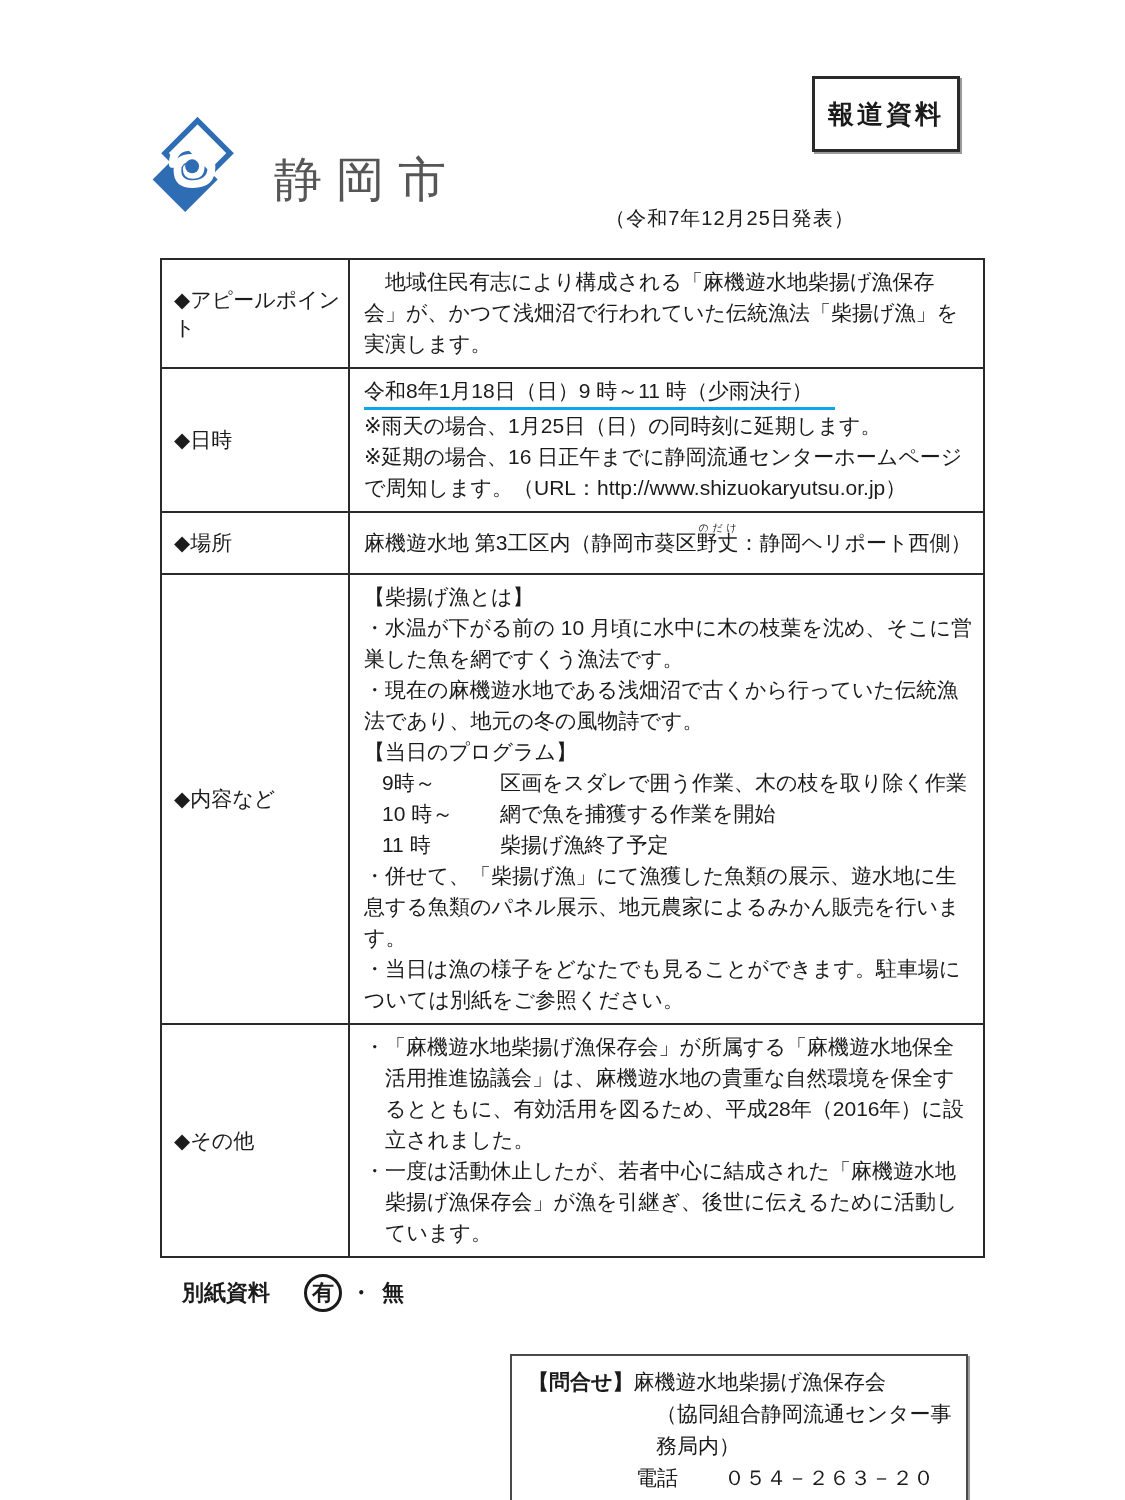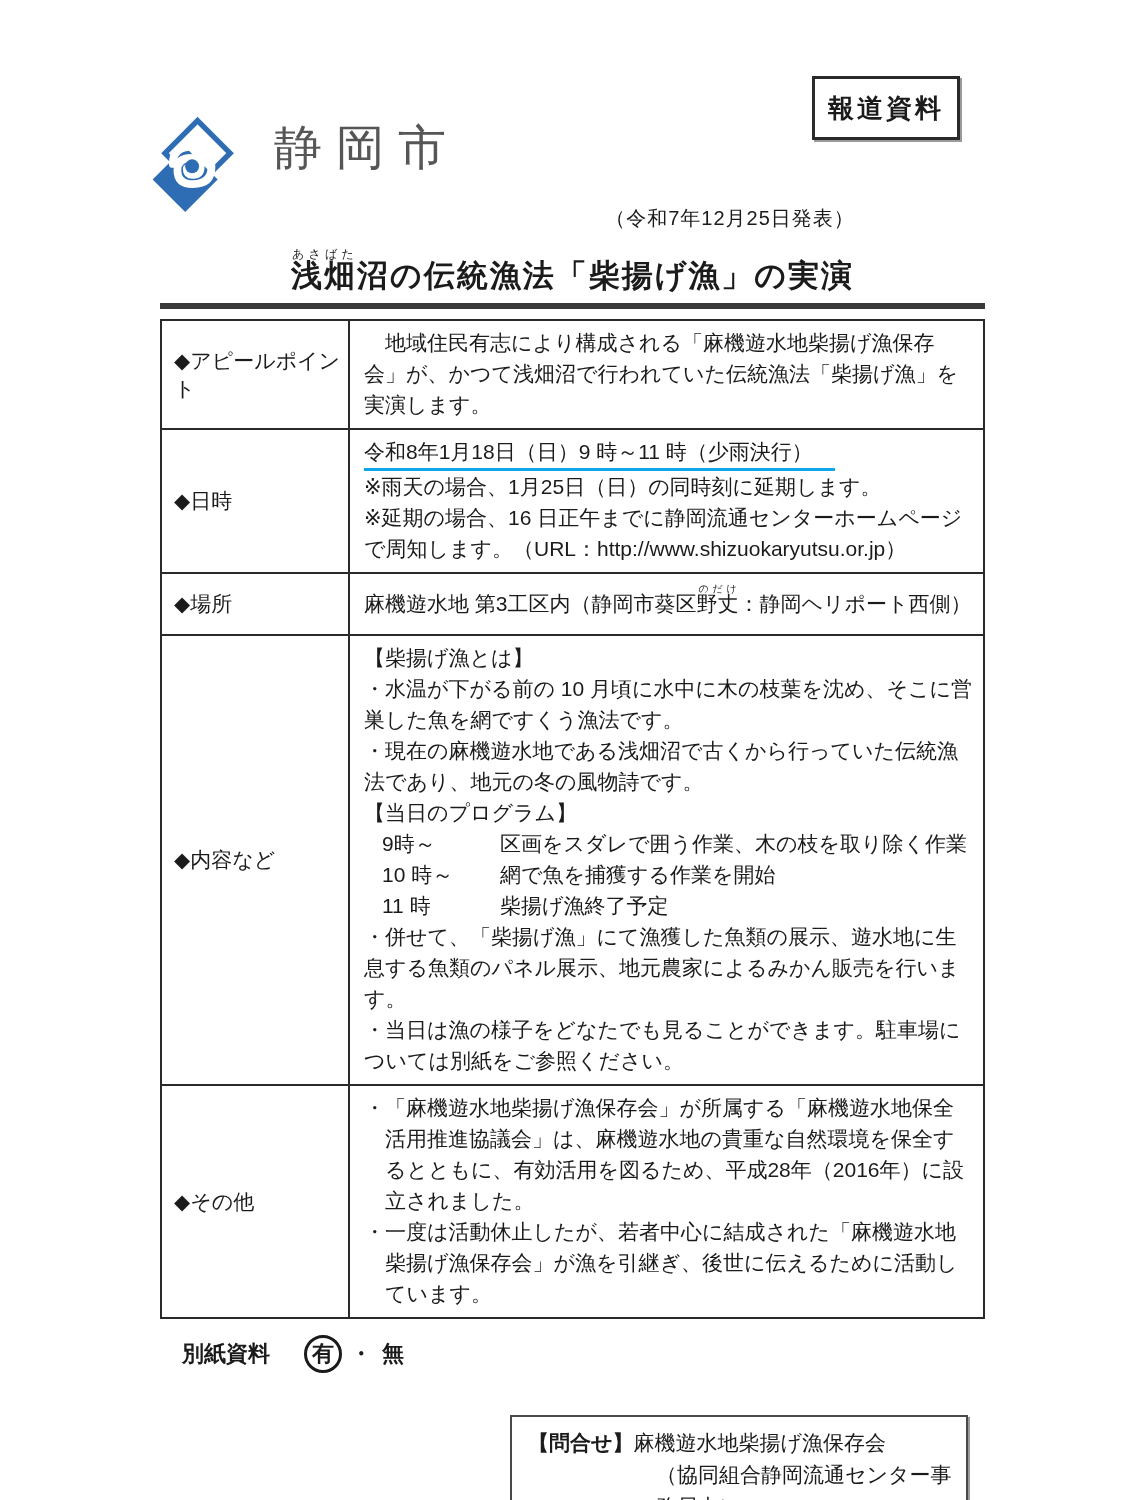--- a/index.html
+++ b/index.html
@@ -12,31 +12,31 @@
     margin: 0 auto;
     background: #ffffff;
     color: #1b1b1b;
     overflow: hidden;
   }
 
   
   .press-badge {
     position: absolute;
     top: 76px; left: 812px;
-    width: 148px; height: 64px;
+    width: 148px; height: 76px;
     border: 3px solid #2a2a2a;
     box-shadow: 2px 2px 0 #9a9a9a;
     display: flex; align-items: center; justify-content: center;
     font-size: 26px; font-weight: bold; letter-spacing: 3px;
     background: #fff;
   }
   .logo-row {
     position: absolute;
     top: 116px; left: 148px;
-    display: flex; align-items: flex-start;
+    display: flex; align-items: flex-end;
   }
   .logo-mark { width: 96px; height: 96px; }
   .city-name {
     margin-left: 30px;
     font-size: 48px;
     color: #565656;
     letter-spacing: 14px;
     font-weight: 500;
   }
   .release-date {
@@ -172,24 +172,20 @@
       <path d="M 30 62 Q 30 40 54 40 Q 80 40 80 66 Q 80 88 56 88 Q 36 88 36 70 Q 36 54 54 54 Q 66 54 66 66 Q 66 76 56 76 Q 48 76 48 68" fill="none" stroke="#ffffff" stroke-width="10" stroke-linecap="round"></path>
       <circle cx="55" cy="65" r="9" fill="#2e6db4"></circle>
     </svg>
     <span class="city-name">静岡市</span>
   </div>
 
   <div class="release-date">（令和7年12月25日発表）</div>
 
   <div class="content">
 
-    <div class="title-wrap">
-      <h1 class="doc-title"><ruby><span>浅畑</span><rt>あさばた</rt></ruby><span>沼の伝統漁法「柴揚げ漁」の実演</span></h1>
-      <div class="double-rule"></div>
-    </div>
 
     <table class="main">
       <tbody>
         <tr class="row-appeal">
           <th>◆アピールポイント</th>
           <td>
             <div class="indent-first">地域住民有志により構成される「麻機遊水地柴揚げ漁保存会」が、かつて浅畑沼で行われていた伝統漁法「柴揚げ漁」を実演します。</div>
           </td>
         </tr>
         <tr class="row-datetime">

